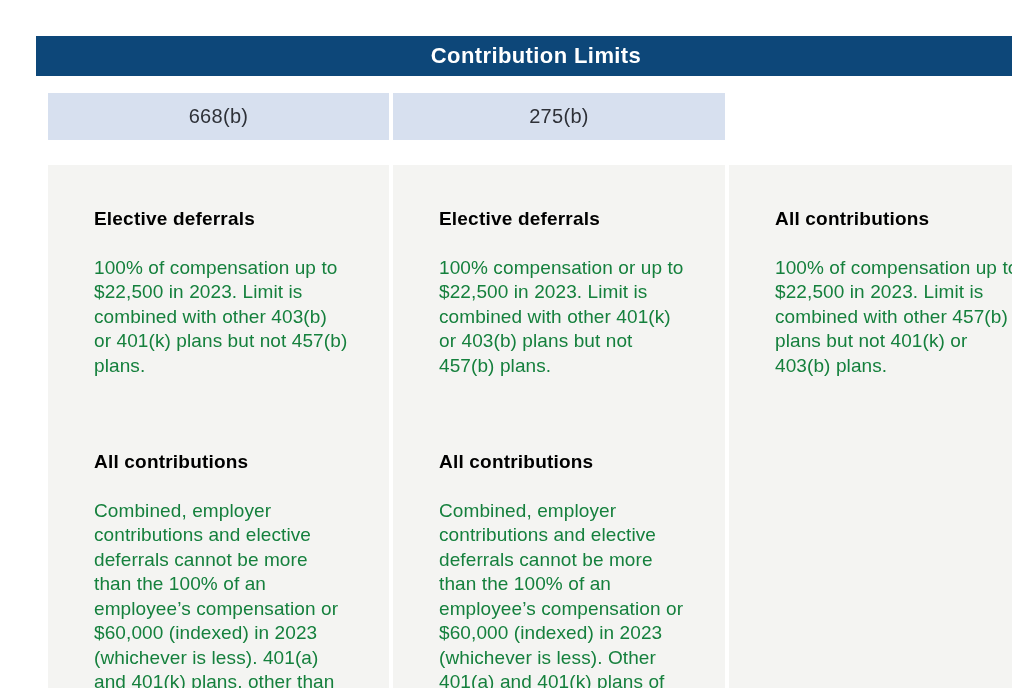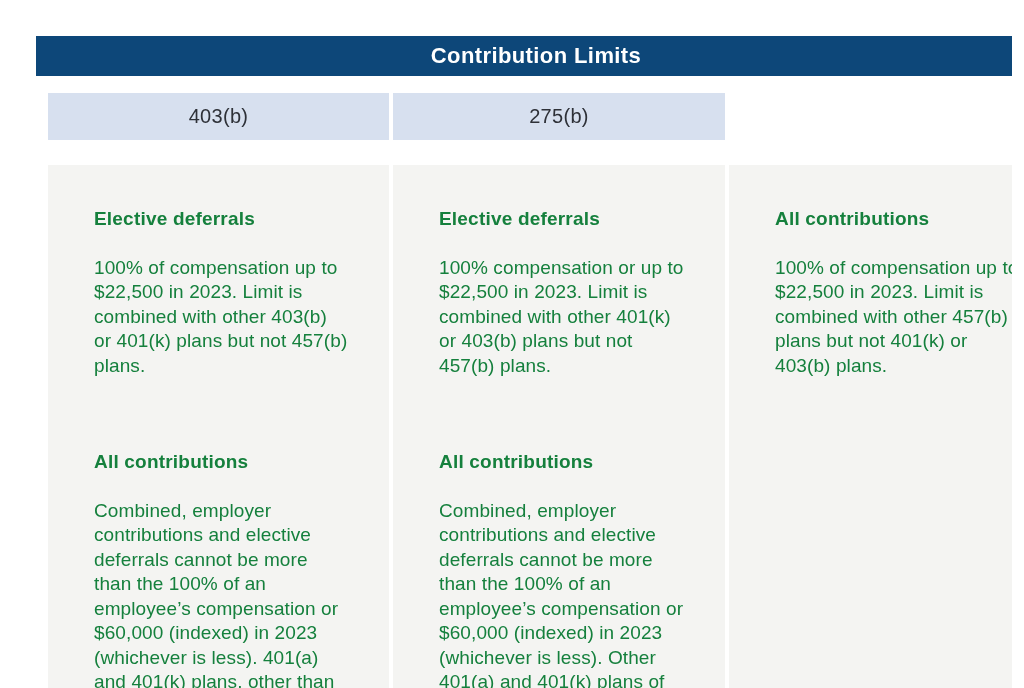--- a/index.html
+++ b/index.html
@@ -41,21 +41,21 @@
     font-size: 20px;
     letter-spacing: 0.3px;
   }
   .body-row { margin-top: 5px; height: 571px; }
   .body-cell {
     background: #f4f4f2;
     padding: 18px 14px 0 22px;
   }
   .section + .section { margin-top: 24px; }
   .section-heading {
-    color: #15803d;
+    color: #000000;
     font-size: 19px;
     font-weight: bold;
     line-height: 24.5px;
     letter-spacing: 0.2px;
   }
   .section-body {
     color: #15803d;
     font-size: 19px;
     line-height: 24.5px;
     letter-spacing: 0.1px;
@@ -65,21 +65,21 @@
 </head>
 <body>
 
 <div class="page">
 
   <div class="title-bar">
     <div class="title">Contribution Limits</div>
   </div>
 
   <div class="grid header-row">
-    <div class="header-cell">403(b)</div>
+    <div class="header-cell">668(b)</div>
     <div class="header-cell">275(b)</div>
   </div>
 
   <div class="grid body-row">
 
     <div class="body-cell">
       <div class="section">
         <div class="section-heading">Elective deferrals</div>
         <div class="section-body">100% of compensation up to
 $22,500 in 2023. Limit is

